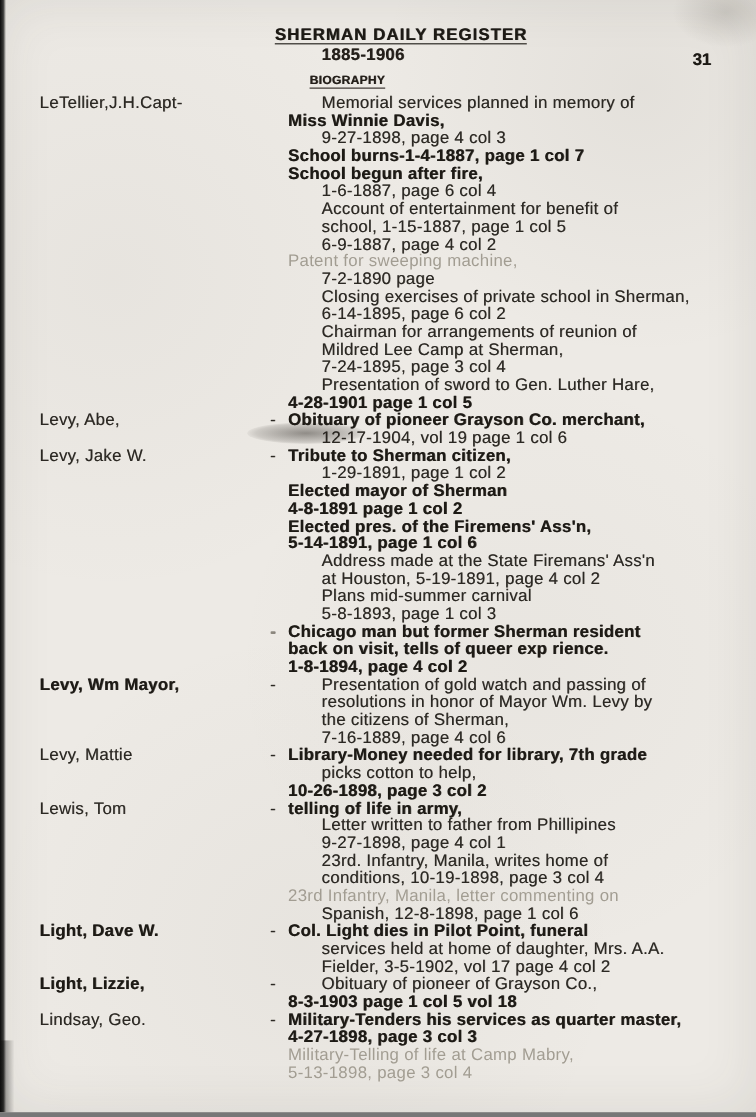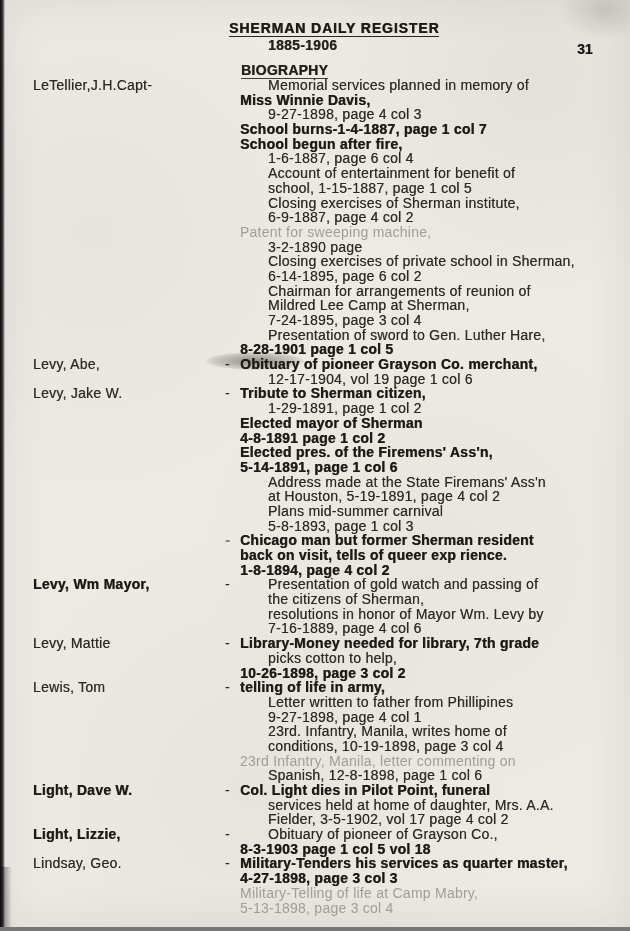--- a/index.html
+++ b/index.html
@@ -48,22 +48,22 @@
     font-size:14px; letter-spacing:0.25px; font-weight:bold; color:#241f1a;
     text-shadow:0.4px 0 0 rgba(36,31,26,0.7); white-space:pre;
   }
   .page-number {
     position:absolute; left:553px; top:41px;
     font-size:14px; font-weight:bold; color:#1d1a15;
     text-shadow:0.5px 0 0 rgba(29,26,21,0.8);
     margin-left:24px;
   }
   .section-heading {
-    position:absolute; left:241px; top:62px;
-    font-size:14px; letter-spacing:0.25px; font-weight:bold; color:#241f1a;
+    position:absolute; left:258px; top:62px;
+    font-size:10px; letter-spacing:0.25px; font-weight:bold; color:#241f1a;
     text-shadow:0.5px 0 0 rgba(36,31,26,0.75);
     border-bottom:1.4px solid rgba(36,31,26,0.85);
     white-space:pre;
     text-align:right;
   }
   .entries { position:absolute; left:0; top:78px; width:630px; }
   .entry { display:flex; align-items:flex-start; }
   .entry-name { flex:none; width:164px; padding-left:33px; overflow:visible; }
   .entry-dash { flex:none; width:15px; }
   .entry-lines { flex:1 1 auto; min-width:0; }
@@ -97,31 +97,30 @@
     <div class="entry-dash line w-n"></div>
     <div class="entry-lines">
           <div class="line w-n">Memorial services planned in memory of</div>
           <div class="line w-b">Miss Winnie Davis,</div>
           <div class="line w-n">9-27-1898, page 4 col 3</div>
           <div class="line w-b">School burns-1-4-1887, page 1 col 7</div>
           <div class="line w-b">School begun after fire,</div>
           <div class="line w-n">1-6-1887, page 6 col 4</div>
           <div class="line w-n">Account of entertainment for benefit of</div>
           <div class="line w-n">school, 1-15-1887, page 1 col 5</div>
-          <div class="line w-n">Closing exercises of Sherman institute,</div>
           <div class="line w-n">6-9-1887, page 4 col 2</div>
           <div class="line w-f">Patent for sweeping machine,</div>
-          <div class="line w-n">3-2-1890 page</div>
+          <div class="line w-n">7-2-1890 page</div>
           <div class="line w-n">Closing exercises of private school in Sherman,</div>
           <div class="line w-n">6-14-1895, page 6 col 2</div>
           <div class="line w-n">Chairman for arrangements of reunion of</div>
           <div class="line w-n">Mildred Lee Camp at Sherman,</div>
           <div class="line w-n">7-24-1895, page 3 col 4</div>
           <div class="line w-n">Presentation of sword to Gen. Luther Hare,</div>
-          <div class="line w-b">8-28-1901 page 1 col 5</div>
+          <div class="line w-b">4-28-1901 page 1 col 5</div>
         </div>
   </div>
 
   <div class="entry">
     <div class="entry-name line w-n">Levy, Abe,</div>
     <div class="entry-dash line w-n">-</div>
     <div class="entry-lines">
           <div class="line w-b">Obituary of pioneer Grayson Co. merchant,</div>
           <div class="line w-n">12-17-1904, vol 19 page 1 col 6</div>
         </div>
@@ -145,22 +144,22 @@
           <div class="line w-b">back on visit, tells of queer exp rience.</div>
           <div class="line w-b">1-8-1894, page 4 col 2</div>
         </div>
   </div>
 
   <div class="entry">
     <div class="entry-name line w-b">Levy, Wm Mayor,</div>
     <div class="entry-dash line w-n">-</div>
     <div class="entry-lines">
           <div class="line w-n">Presentation of gold watch and passing of</div>
+          <div class="line w-n">resolutions in honor of Mayor Wm. Levy by</div>
           <div class="line w-n">the citizens of Sherman,</div>
-          <div class="line w-n">resolutions in honor of Mayor Wm. Levy by</div>
           <div class="line w-n">7-16-1889, page 4 col 6</div>
         </div>
   </div>
 
   <div class="entry">
     <div class="entry-name line w-n">Levy, Mattie</div>
     <div class="entry-dash line w-n">-</div>
     <div class="entry-lines">
           <div class="line w-b">Library-Money needed for library, 7th grade</div>
           <div class="line w-n">picks cotton to help,</div>

